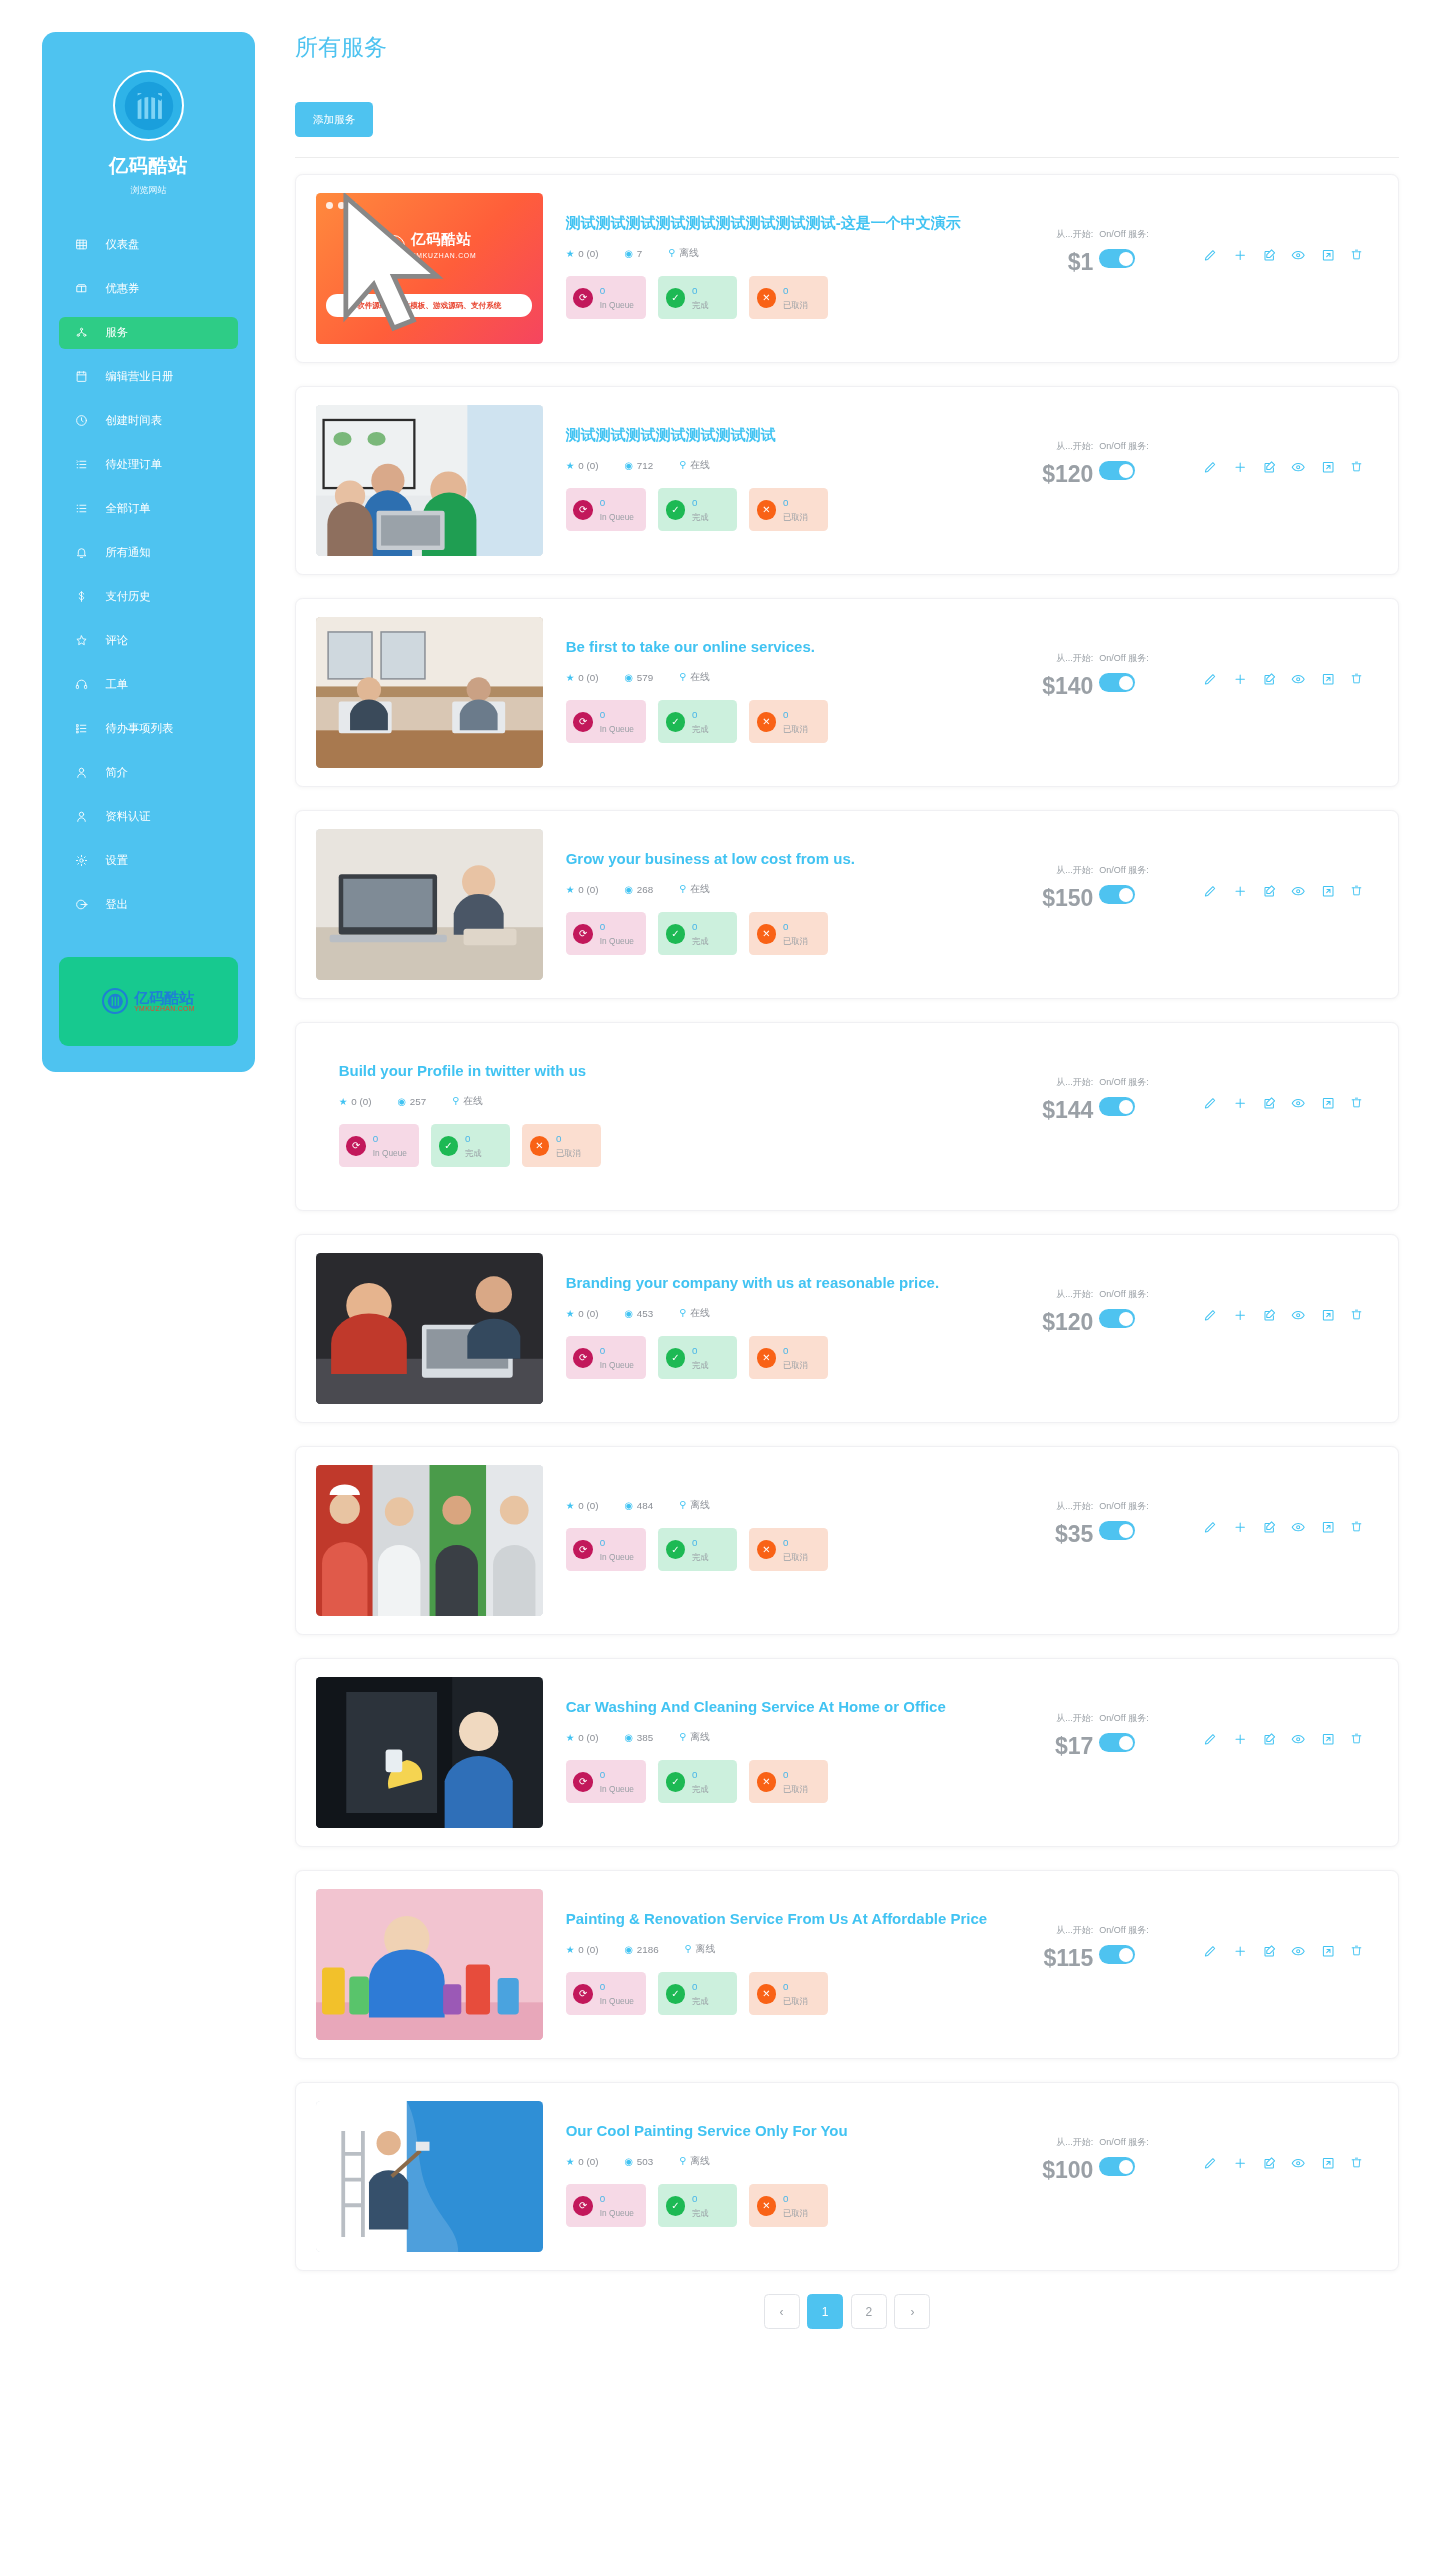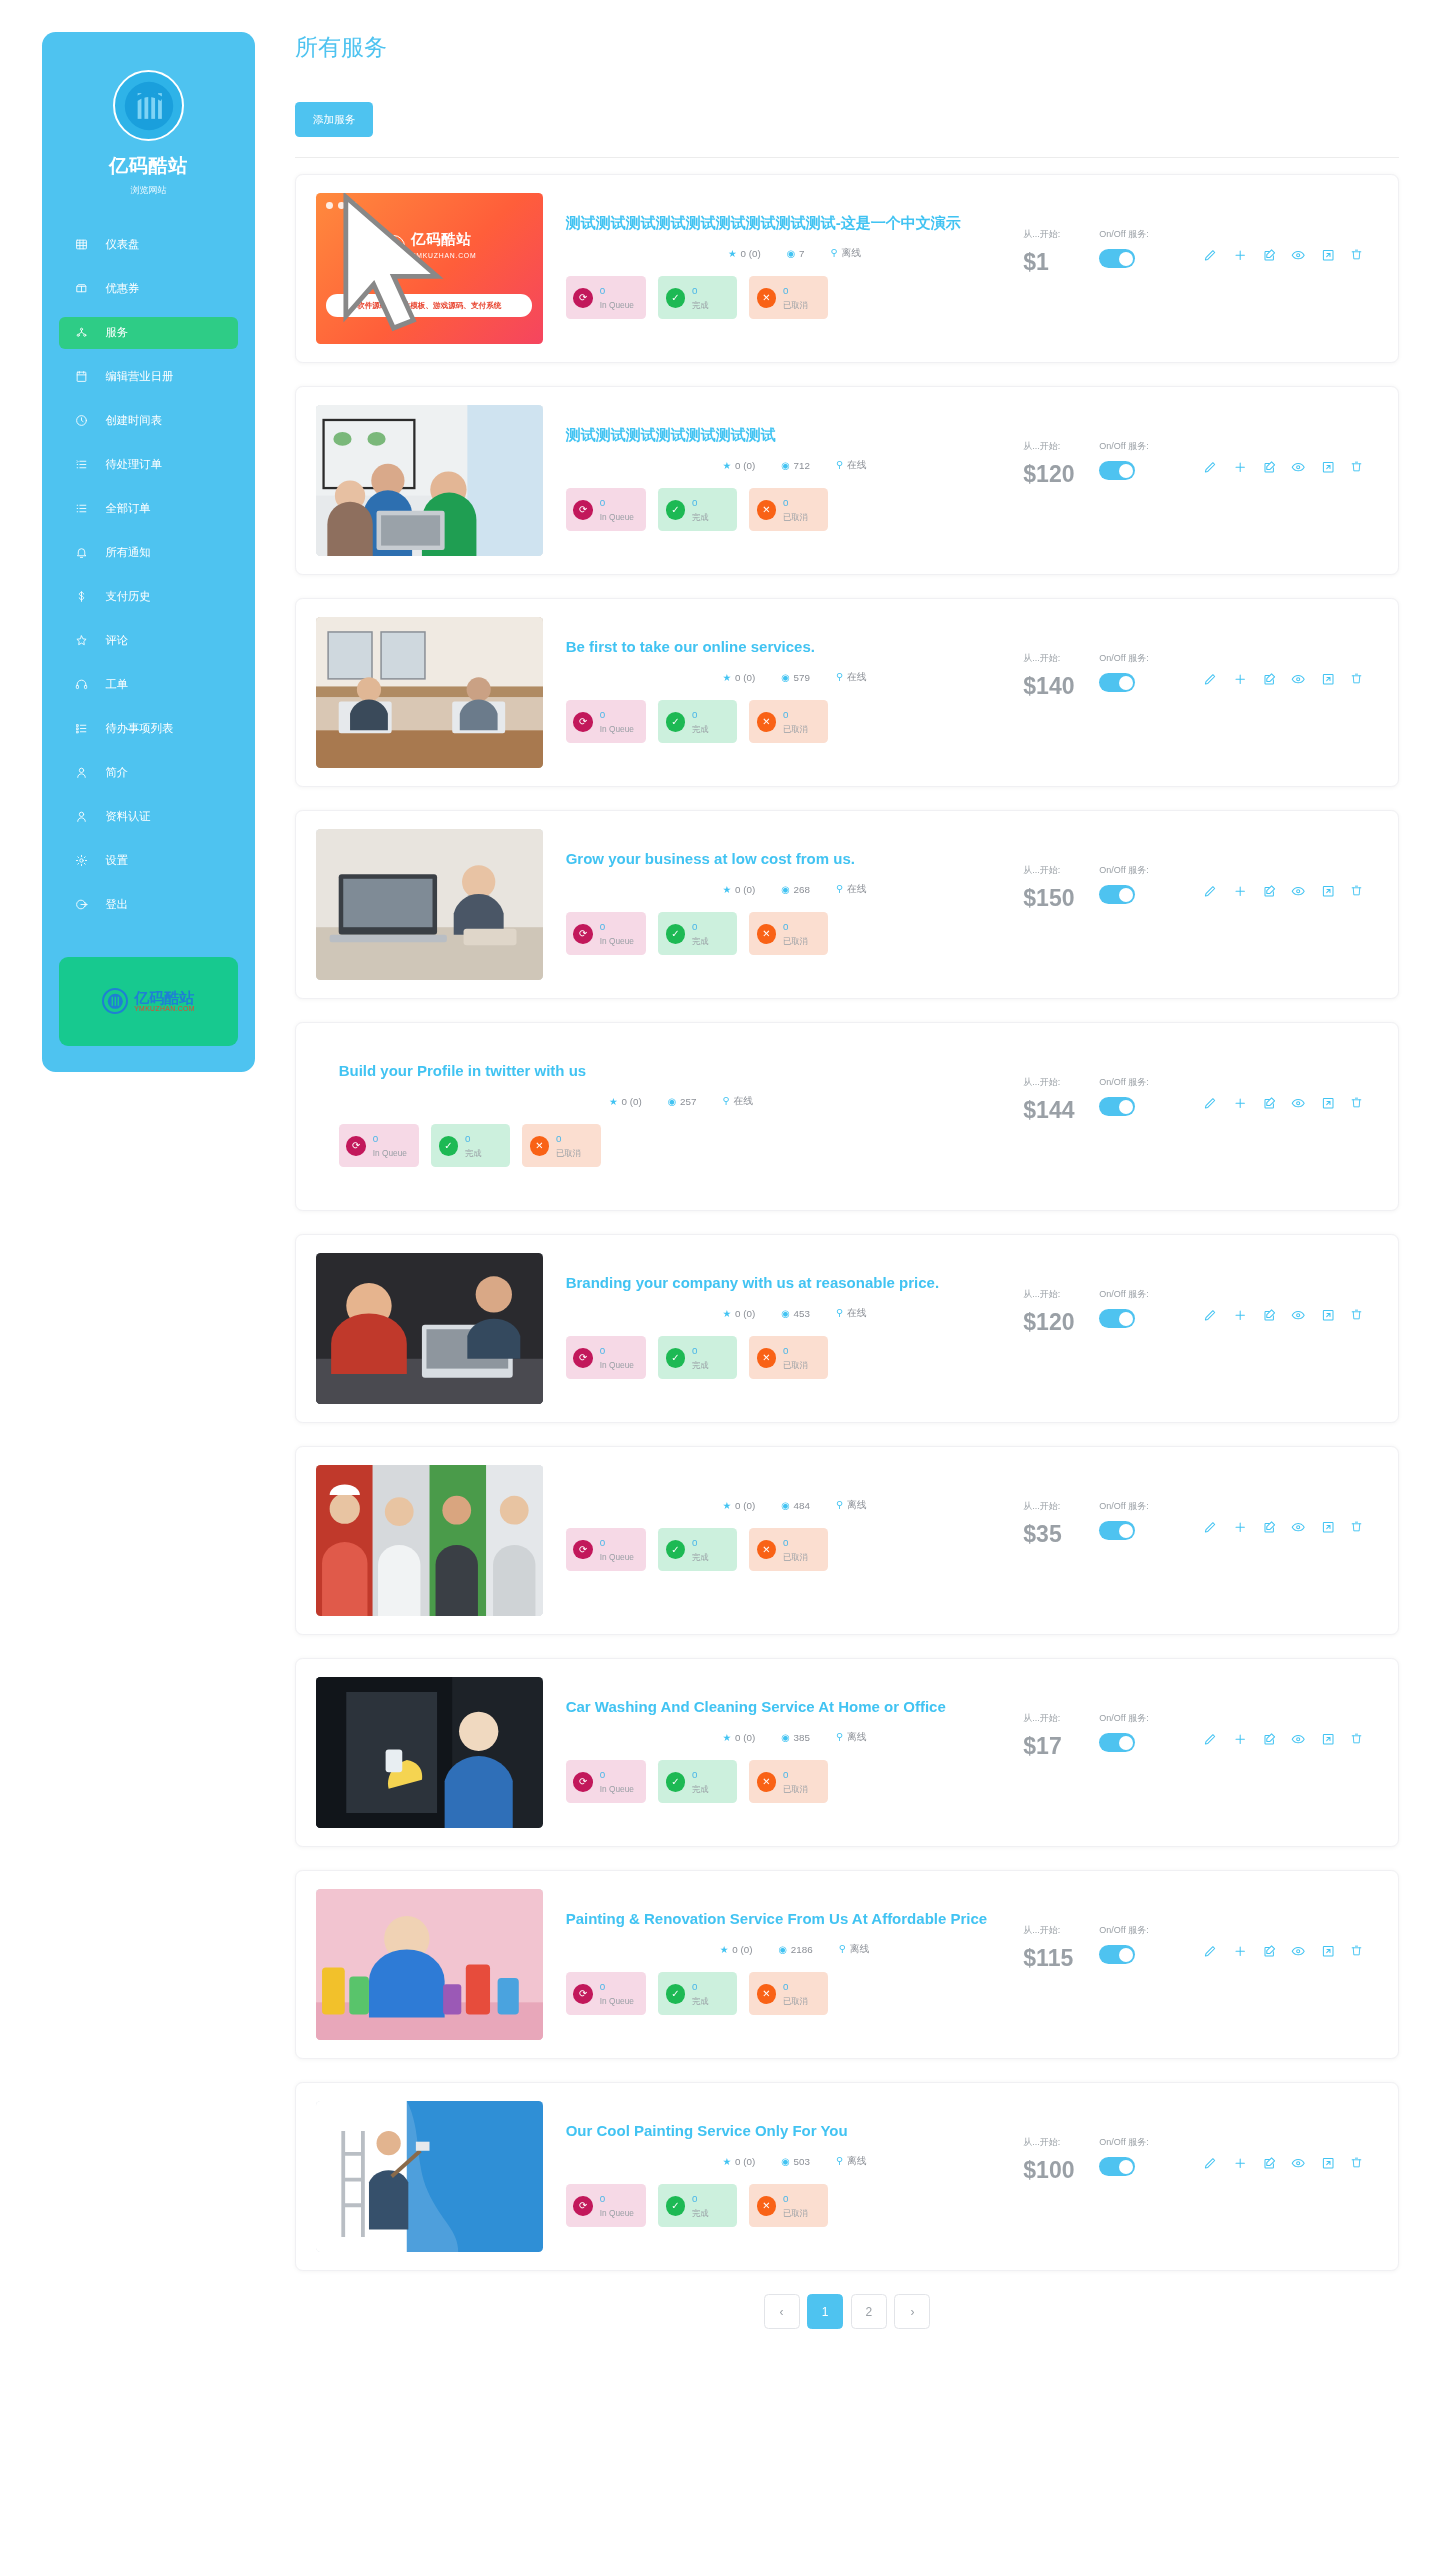--- a/index.html
+++ b/index.html
@@ -123,21 +123,20 @@
     font-size: 15px;
     font-weight: bold;
     line-height: 1.35;
     max-width: 423px;
   }
   .meta {
     display: flex; align-items: center; gap: 26px;
     margin-top: 13.6px;
     font-size: 9.8px;
     color: #8b8f96;
-    justify-content: center;
   }
   .meta span.ico { color: #41c3f2; margin-right: 3.8px; }
   .meta .star { color: #3b3f45; }
 
   .stats { display: flex; gap: 12px; margin-top: 16.6px; }
   .stat {
     display: flex; align-items: center;
     border-radius: 4.5px;
     padding: 7.6px 12px 7.6px 7.6px;
     min-width: 79px;
@@ -159,21 +158,21 @@
 
   
   .right {
     flex: none;
     width: 355px;
     padding-top: 35px;
     display: flex;
     align-items: flex-start;
     gap: 6px;
   }
-  .col-price { width: 70px; flex: none; }
+  .col-price { width: 70px; flex: none; text-align: right; }
   .col-toggle { width: 98px; flex: none; }
   .col-actions { flex: 1; padding-top: 19.7px; }
   .col-head {
     font-size: 9px; color: #9aa0a6; line-height: 1.5; margin-bottom: 7.6px;
   }
   .price { font-size: 23px; font-weight: bold; color: #9aa0a6; }
   .toggle {
     width: 36px; height: 19px; border-radius: 9.8px;
     background: #4ec3f0; position: relative; cursor: pointer;
     margin-top: 4.5px;

